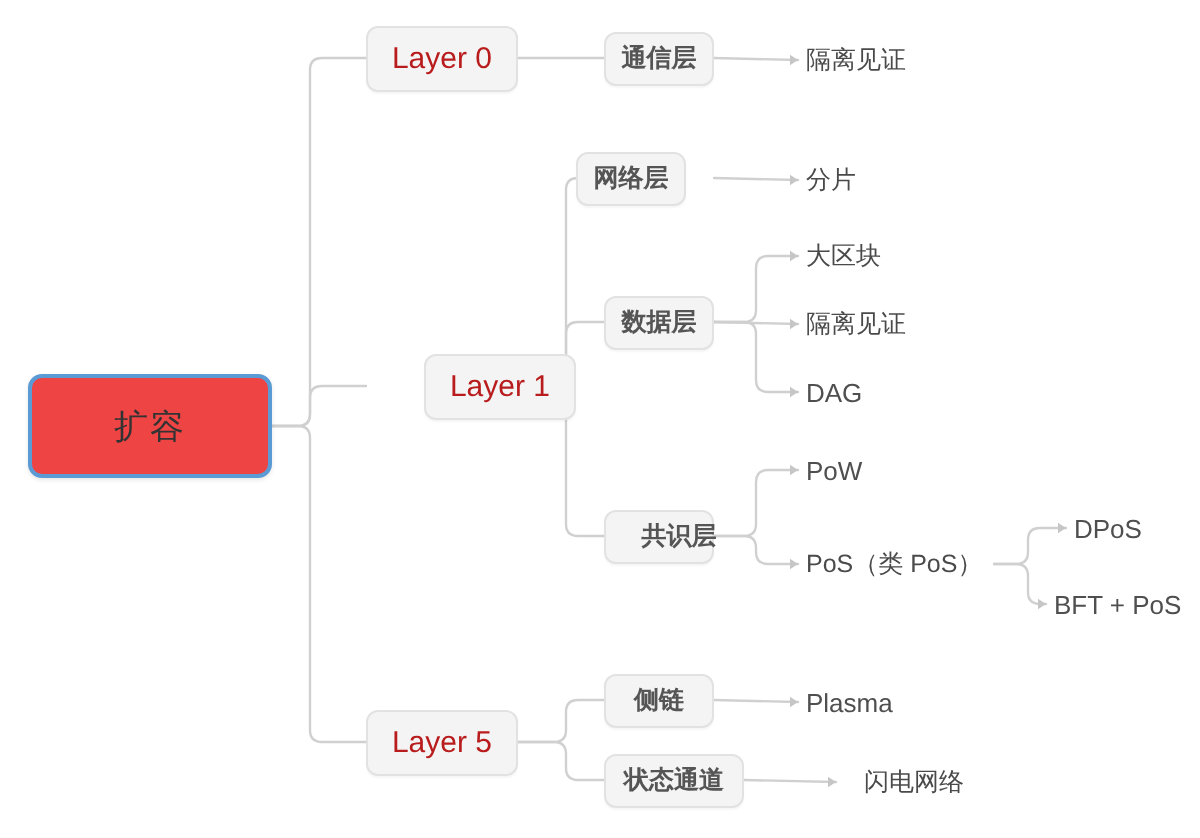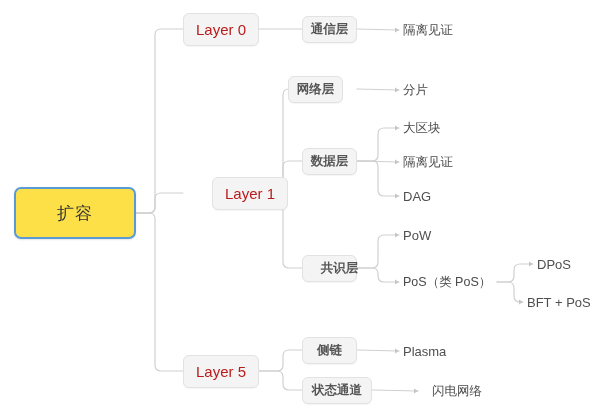--- a/index.html
+++ b/index.html
@@ -29,21 +29,21 @@
   .node {
     position: absolute;
     box-sizing: border-box;
     display: flex;
     align-items: center;
     justify-content: center;
     white-space: nowrap;
   }
   
   .node.root {
-    background: #fde047;
+    background: #ef4444;
     border: 2px solid #5b9bd5;
     border-radius: 7px;
     box-shadow: 0 1px 2px rgba(0,0,0,0.10);
     color: #333333;
     font-size: 17px;
     letter-spacing: 1px;
   }
   
   .node.box {
     background: #f4f4f4;

